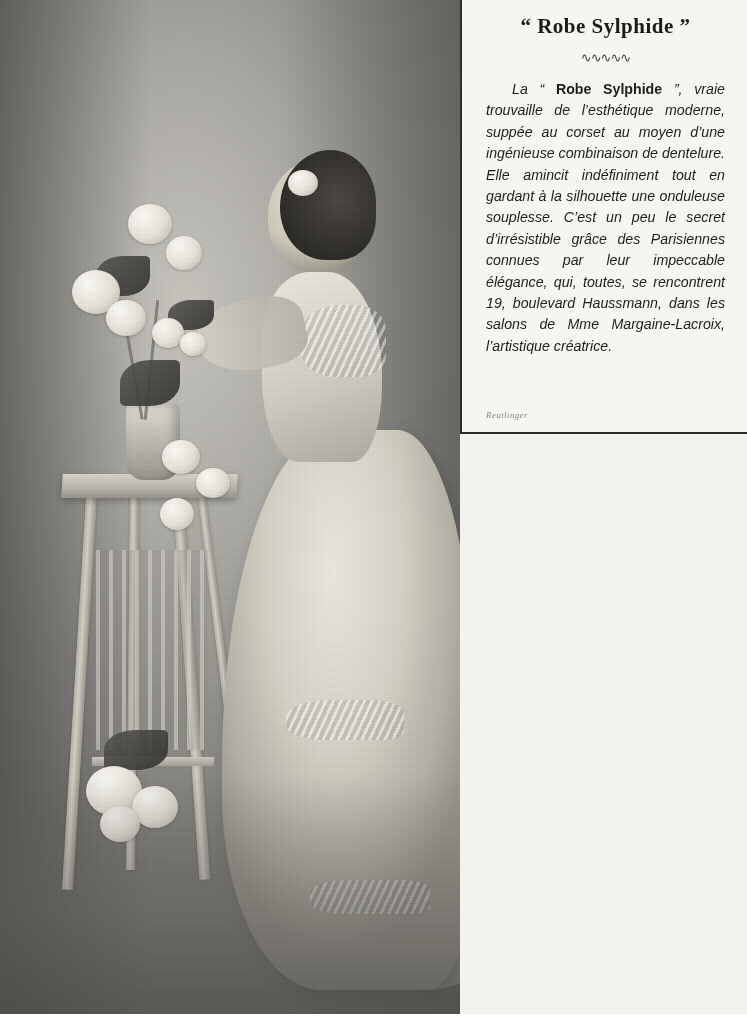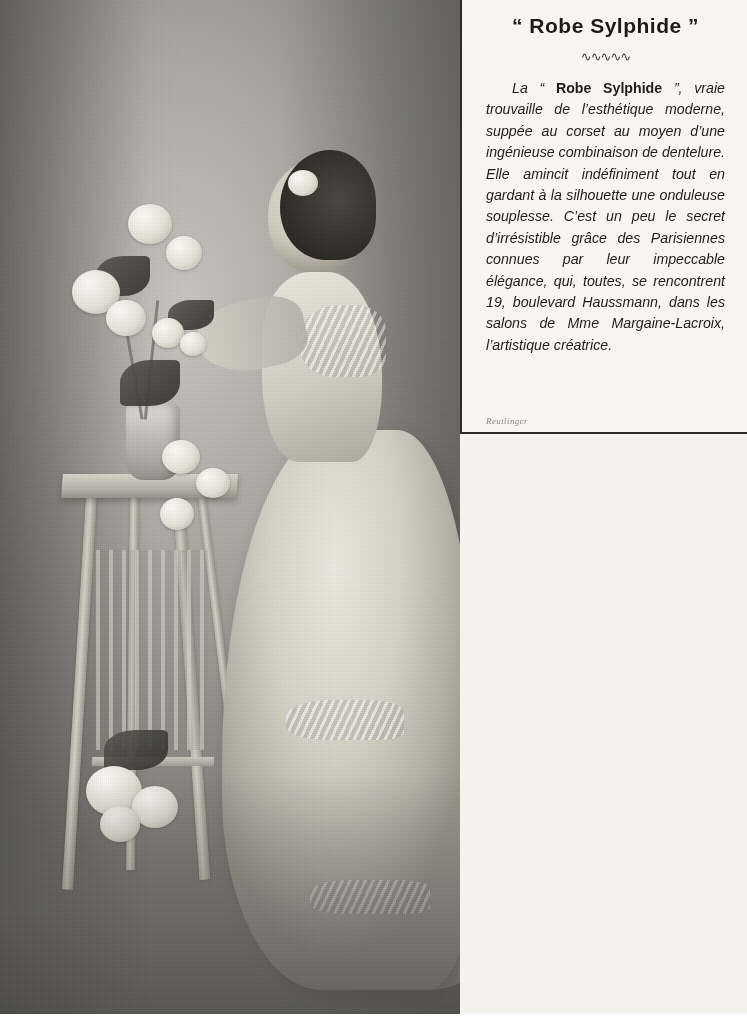--- a/index.html
+++ b/index.html
@@ -208,21 +208,21 @@
     box-sizing: border-box;
   }
   #panel-inner {
     position: absolute;
     left: 0; top: 0; right: 0; bottom: 0;
     padding: 10px 22px 8px 24px;
     box-sizing: border-box;
   }
   #heading {
     text-align: center;
-    font-family: Liberation Sans, sans-serif;
+    font-family: Liberation Serif, serif;
     font-weight: bold;
     font-size: 21px;
     letter-spacing: .5px;
     color: #1c1b19;
     margin: 4px 0 0 0;
     white-space: nowrap;
   }
   #ornament {
     margin: 14px auto 16px auto;
     width: 80px;
@@ -244,21 +244,21 @@
     text-indent: 26px;
     hyphens: manual;
   }
   #body-copy b {
     font-style: normal;
     font-weight: bold;
   }
   .signature {
     position: absolute;
     left: 24px;
-    bottom: 6px;
+    bottom: 12px;
     font-size: 9px;
     color: #8b8880;
     font-style: italic;
     letter-spacing: .4px;
   }
 
   
   #right-margin {
     position: absolute;
     left: 460px;

